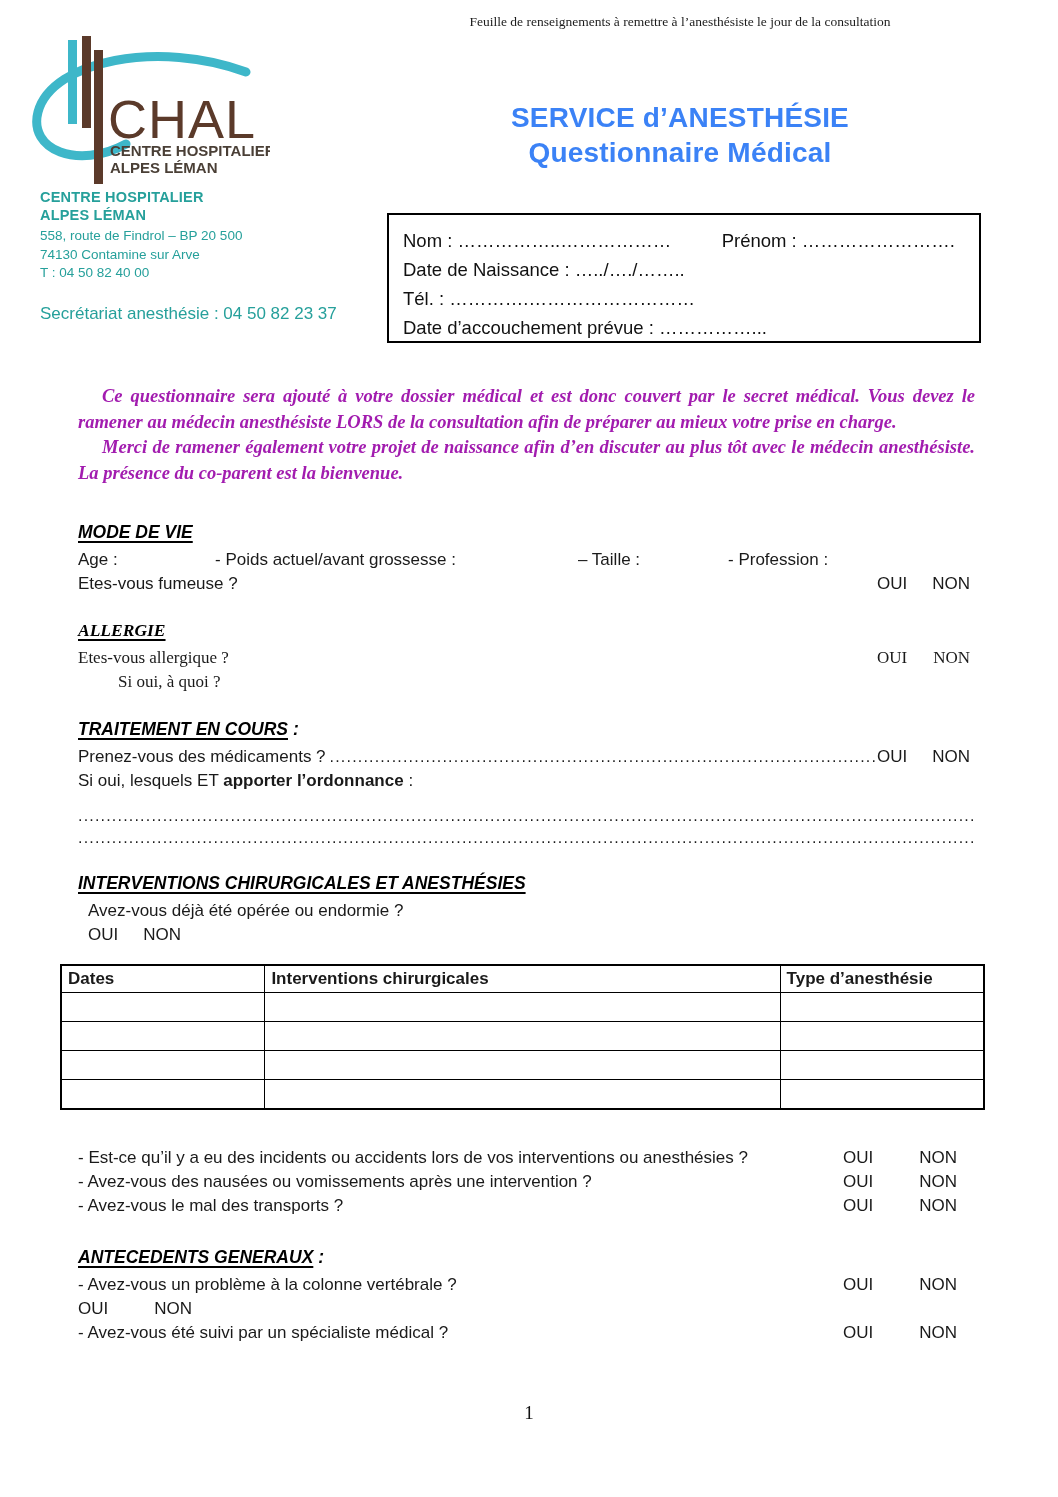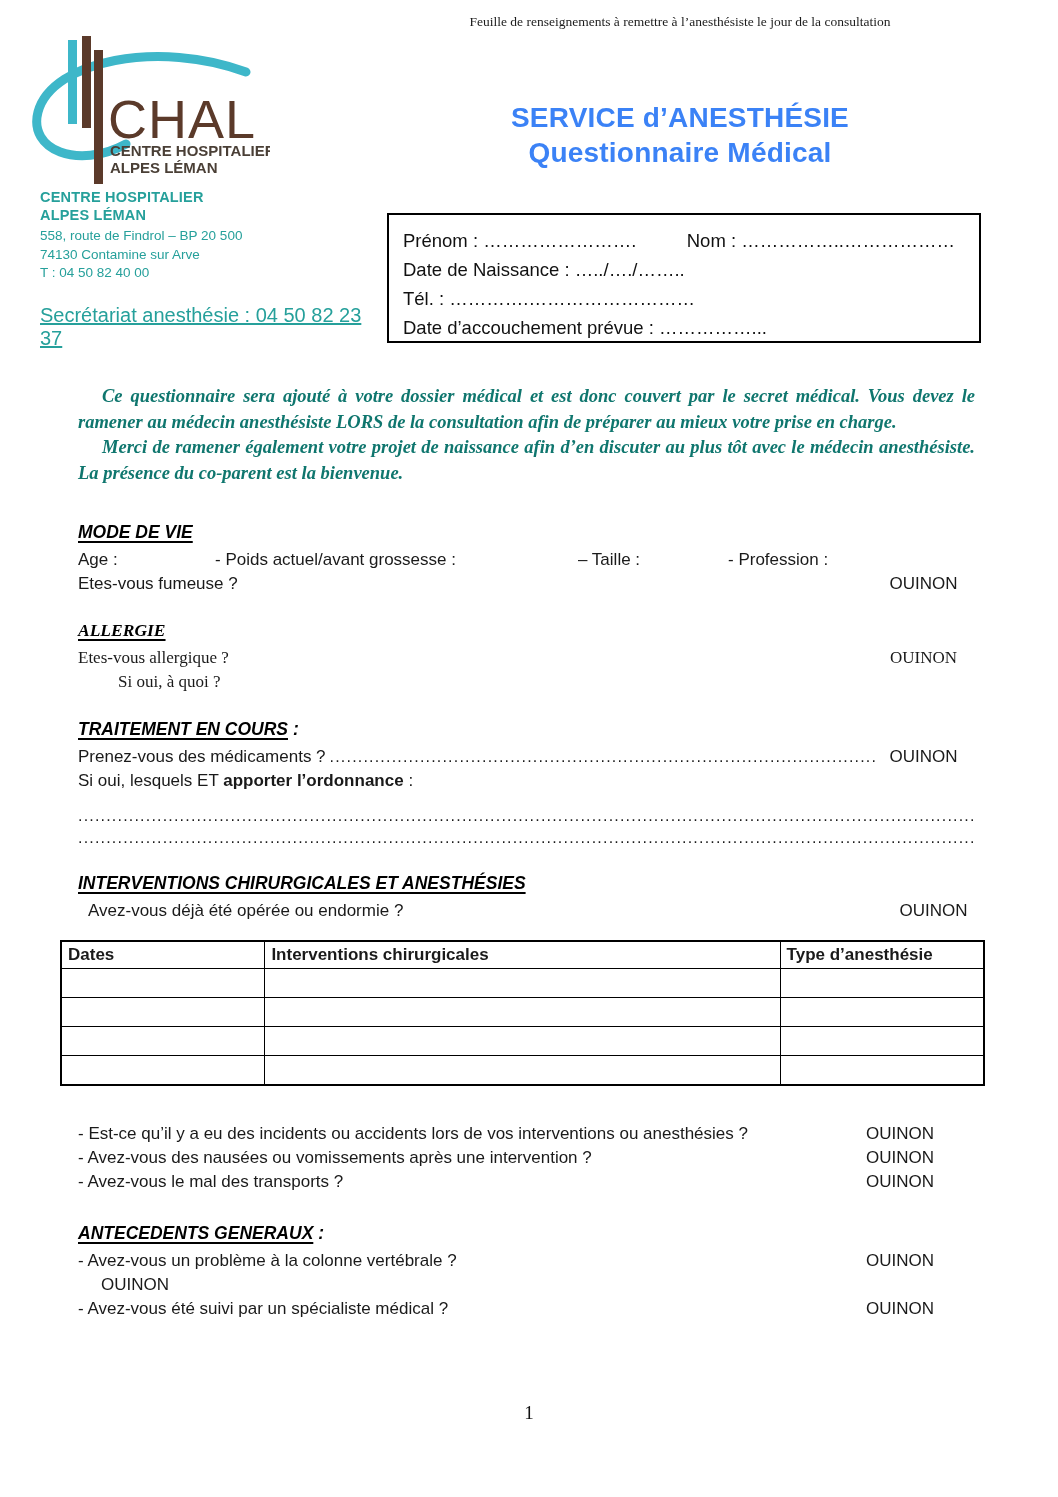--- a/index.html
+++ b/index.html
@@ -23,50 +23,50 @@
   .title-block{
     top:100px;left:400px;width:560px;text-align:center;
     color:#3b82f6;font-weight:bold;font-size:28px;line-height:35px;
     letter-spacing:0.2px;
   }
 
   
   .sidebar{top:188px;left:40px;width:330px;color:#26a09b;}
   .sidebar .org{font-weight:bold;font-size:14.5px;line-height:18px;letter-spacing:0.2px;}
   .sidebar .addr{font-size:13.5px;line-height:18.5px;margin-top:3px;}
-  .sidebar .secretariat{font-size:20px;margin-top:21px;text-decoration:underline;}
+  .sidebar .secretariat{font-size:17px;margin-top:21px;}
 
   
   .patient-box{
     top:213px;left:387px;width:562px;height:104px;
     border:2px solid #000;padding:11px 14px;
     font-size:18.5px;line-height:29px;color:#111;
   }
   .pb-row1{display:flex;justify-content:space-between;padding-right:10px;}
 
   
   .content{top:384px;left:78px;width:897px;}
 
   .intro{
     font-family:"Liberation Serif",serif;font-style:italic;font-weight:bold;
-    font-size:18.5px;line-height:25.5px;text-align:justify;color:#0f766e;
+    font-size:18.5px;line-height:25.5px;text-align:justify;color:#a21caf;
   }
   .intro p{margin:0;text-indent:24px;}
 
   .section-heading{
     font-weight:bold;font-style:italic;font-size:17.5px;color:#000;
     margin:0 0 5px 0;
   }
   .section-heading .hd{
     text-decoration:underline;text-decoration-thickness:1.5px;text-underline-offset:3px;
   }
   .bodyline{font-size:17px;line-height:24px;}
   .qa-row{display:flex;align-items:baseline;font-size:17px;line-height:24px;}
   .qa-row .q{flex:1;}
-  .ouinon{display:flex;width:93px;justify-content:center;margin-right:5px;flex-shrink:0;}
+  .ouinon{display:flex;width:93px;justify-content:space-between;margin-right:5px;flex-shrink:0;}
   .ouinon.wide{width:114px;margin-right:18px;}
 
   .inline-flags{display:flex;font-size:17px;line-height:24px;}
   .inline-flags span{display:inline-block;}
 
   .dotfill{
     flex:1;overflow:hidden;white-space:nowrap;letter-spacing:1.2px;
     font-size:16px;align-self:baseline;
   }
   .dotline{
@@ -118,22 +118,22 @@
   <div class="addr">
     <div>558, route de Findrol – BP 20 500</div>
     <div>74130 Contamine sur Arve</div>
     <div>T : 04 50 82 40 00</div>
   </div>
   <div class="secretariat">Secrétariat anesthésie : 04 50 82 23 37</div>
 </div>
 
 <div class="abs patient-box">
   <div class="pb-row1">
+    <span>Nom : ……………..………………</span>
     <span>Prénom : …………………….</span>
-    <span>Nom : ……………..………………</span>
   </div>
   <div>Date de Naissance : …../…./……..</div>
   <div>Tél. : ………….………………………</div>
   <div>Date d’accouchement prévue : ……………...</div>
 </div>
 
 <div class="abs content">
 
   <div class="intro">
     <p>Ce questionnaire sera ajouté à votre dossier médical et est donc couvert par le secret médical. Vous devez le ramener au médecin anesthésiste LORS de la consultation afin de préparer au mieux votre prise en charge.</p>
@@ -191,21 +191,21 @@
       <span>:</span>
     </div>
     <div class="dotline" style="margin-top:12px;">..........................................................................................................................................................................................................................................................</div>
     <div class="dotline">..........................................................................................................................................................................................................................................................</div>
   </div>
 
   <div style="margin-top:24px;">
     <div class="section-heading">
       <span class="hd">INTERVENTIONS CHIRURGICALES ET ANESTHÉSIES</span>
     </div>
-    <div class="qa-row" style="padding-left:10px;">
+    <div class="qa-row" style="padding-left:10px;flex-direction:column;">
       <span class="q">Avez-vous déjà été opérée ou endormie ?</span>
       <span class="ouinon" style="margin-right:-5px;">
         <span>OUI</span>
         <span>NON</span>
       </span>
     </div>
 
     <table class="surg-table">
       <colgroup>
           <col class="col-dates">

